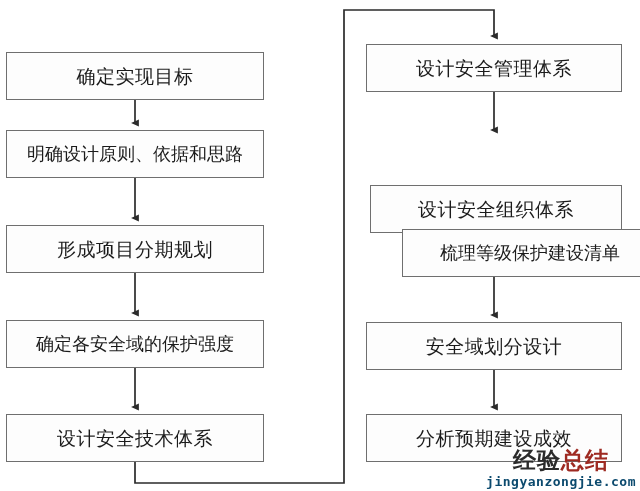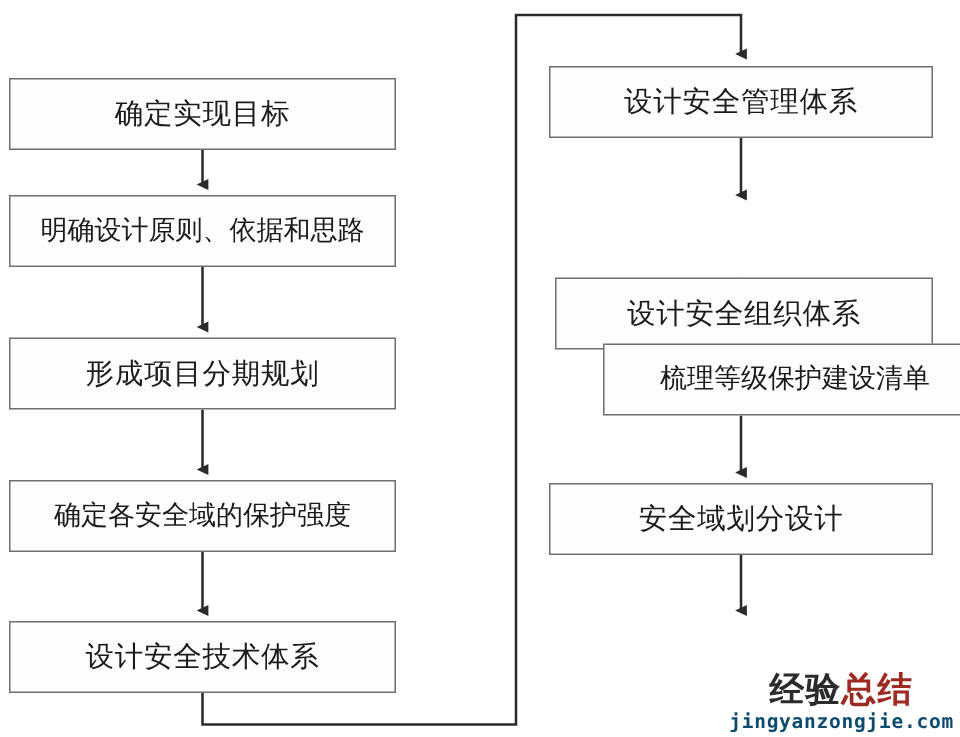--- a/index.html
+++ b/index.html
@@ -132,20 +132,23 @@
   </div>
 
   <div class="node" style="left:366px; top:229px; width:256px; height:48px;margin-left:36px;">
     <span class="node-label tight">梳理等级保护建设清单</span>
   </div>
 
   <div class="node" style="left:366px; top:322px; width:256px; height:48px;">
     <span class="node-label">安全域划分设计</span>
   </div>
 
+  <div class="node" style="left:366px; top:414px; width:256px; height:48px;">
+    <span class="node-label">分析预期建设成效</span>
+  </div>
 
   <div id="watermark">
     <div class="wm-cn">
       <span class="dark">经验</span><span class="red">总结</span>
     </div>
     <div class="wm-url">jingyanzongjie.com</div>
   </div>
 
 </div>
 

